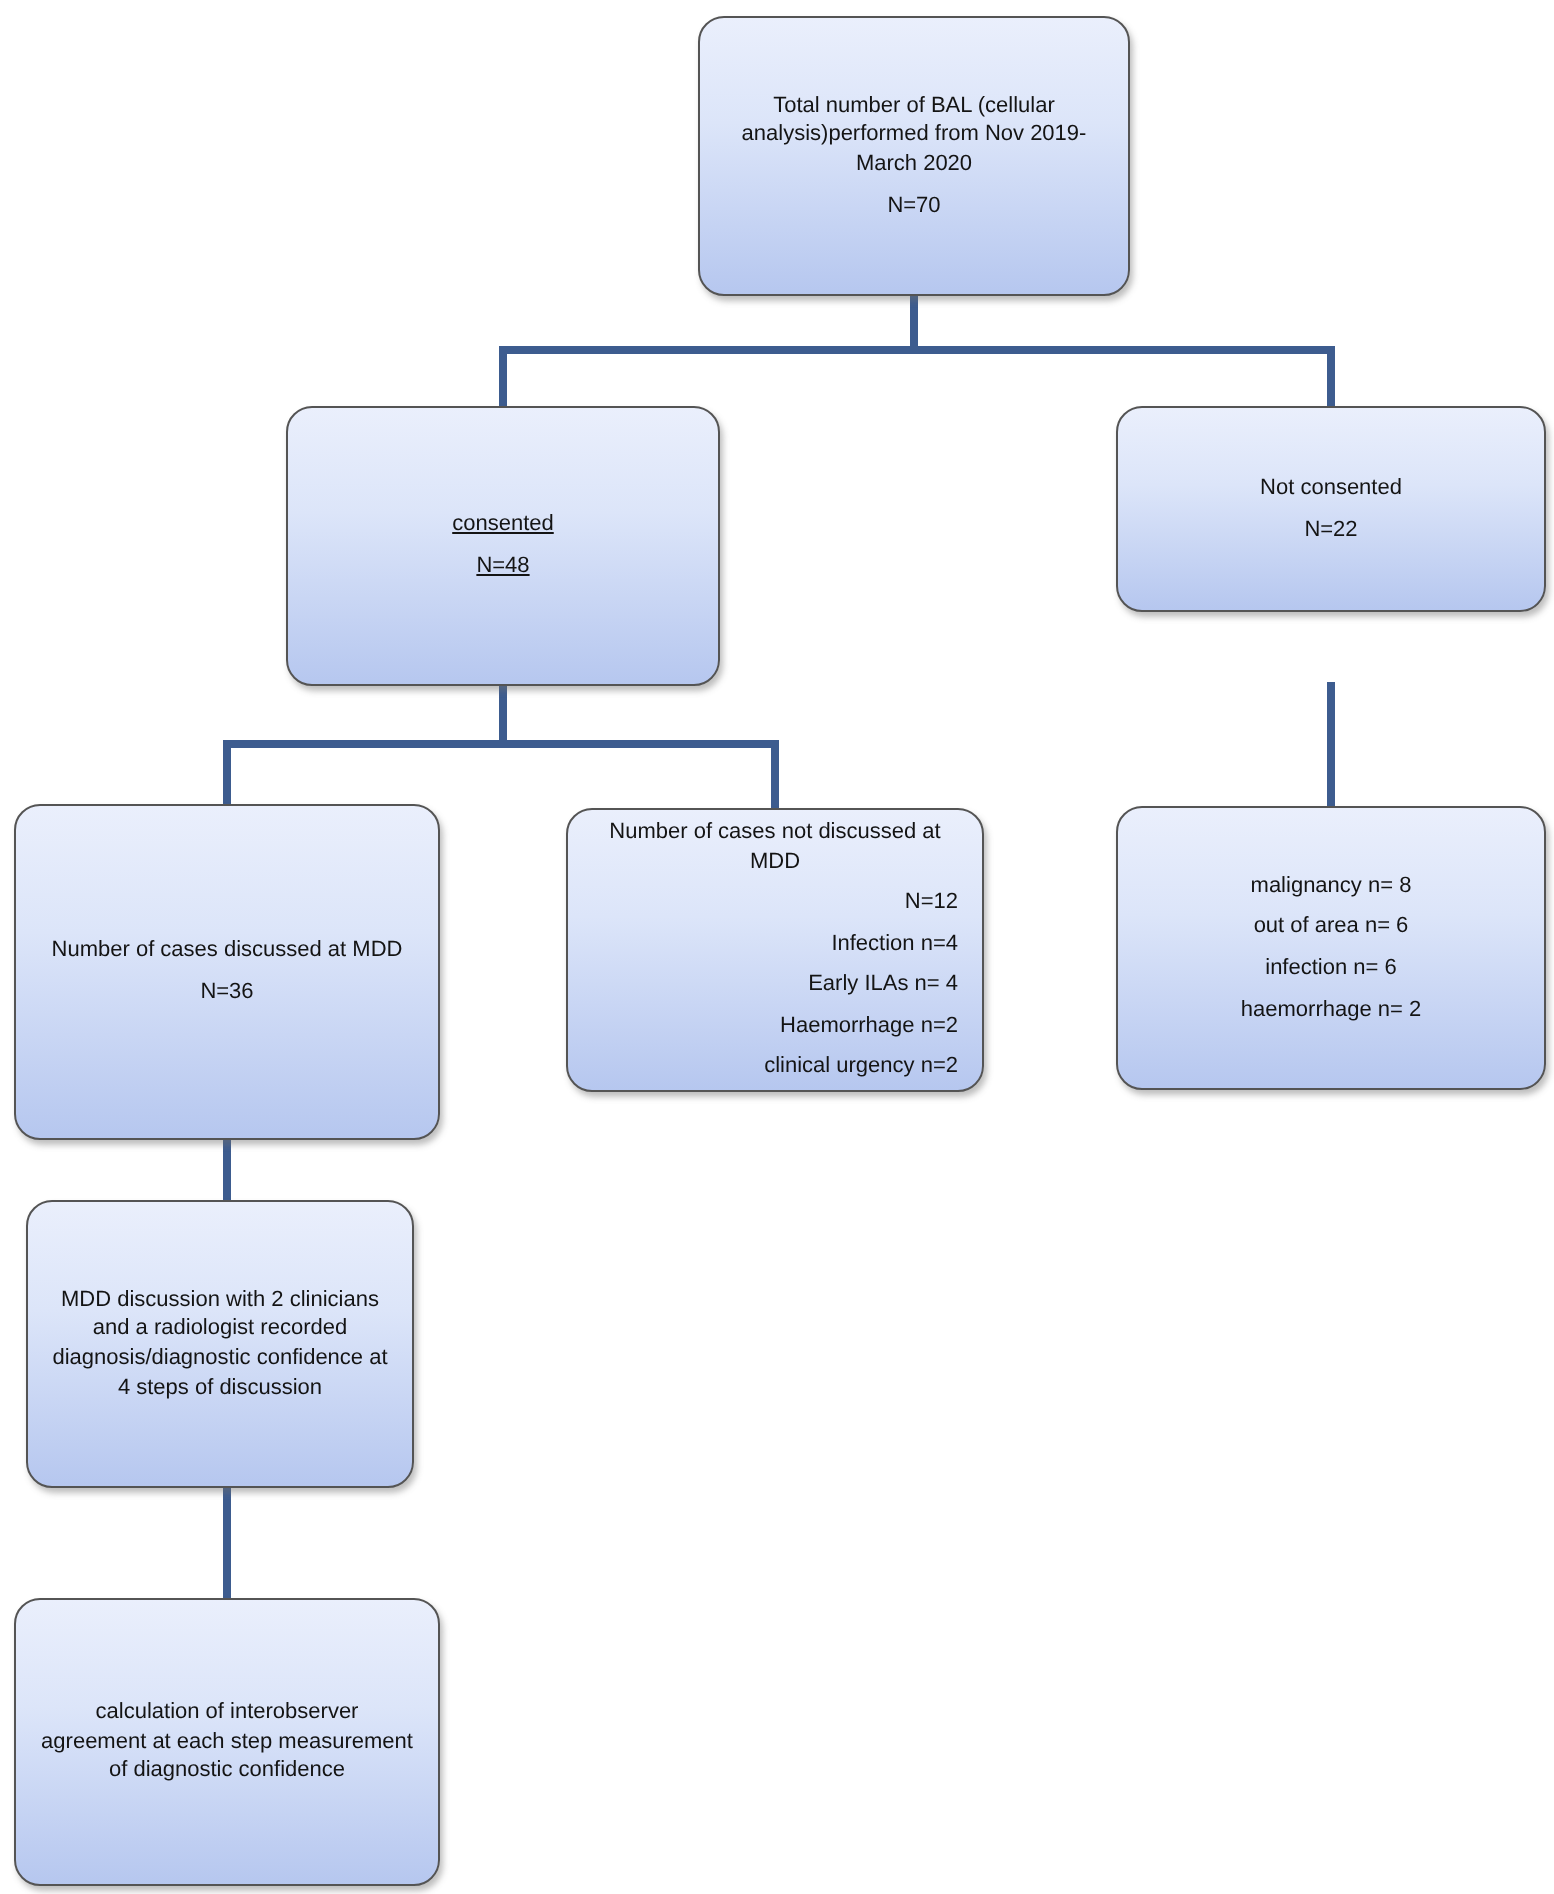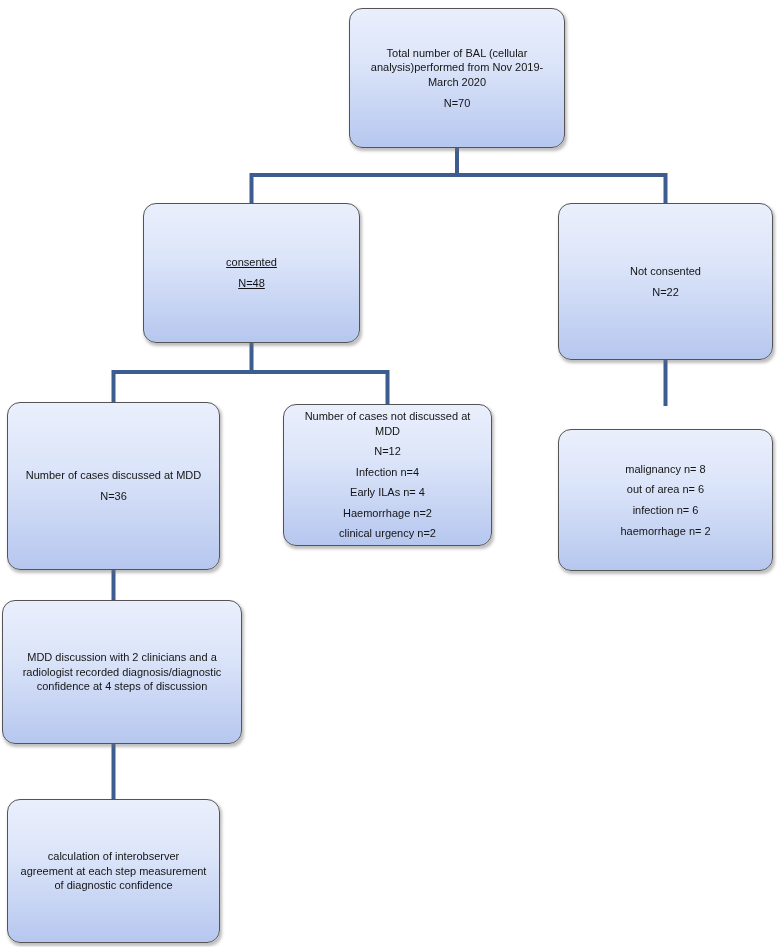--- a/index.html
+++ b/index.html
@@ -53,47 +53,47 @@
   <div class="node" style="left:349px; top:8px; width:216px; height:140px;">
     <div class="line">Total number of BAL (cellular analysis)performed from Nov 2019-March 2020</div>
     <div class="line">N=70</div>
   </div>
 
   <div class="node" style="left:143px; top:203px; width:217px; height:140px;text-decoration:underline;">
     <div class="line">consented</div>
     <div class="line">N=48</div>
   </div>
 
-  <div class="node" style="left:558px; top:203px; width:215px; height:157px;align-items:center;">
+  <div class="node" style="left:558px; top:203px; width:215px; height:103px;align-items:center;">
     <div class="line">Not consented</div>
     <div class="line">N=22</div>
   </div>
 
   <div class="node" style="left:7px; top:402px; width:213px; height:168px;">
     <div class="line">Number of cases discussed at MDD</div>
     <div class="line">N=36</div>
   </div>
 
-  <div class="node" style="left:283px; top:404px; width:209px; height:142px;">
+  <div class="node" style="left:283px; top:404px; width:209px; height:142px;align-items:flex-end;">
     <div class="line">Number of cases not discussed at MDD</div>
     <div class="line">N=12</div>
     <div class="line">Infection n=4</div>
     <div class="line">Early ILAs n= 4</div>
     <div class="line">Haemorrhage n=2</div>
     <div class="line">clinical urgency n=2</div>
   </div>
 
-  <div class="node" style="left:558px; top:403px; width:215px; height:142px;margin-top:26px;">
+  <div class="node" style="left:558px; top:403px; width:215px; height:142px;">
     <div class="line">malignancy n= 8</div>
     <div class="line">out of area n= 6</div>
     <div class="line">infection n= 6</div>
     <div class="line">haemorrhage n= 2</div>
   </div>
 
-  <div class="node" style="left:2px; top:600px; width:240px; height:144px;">
+  <div class="node" style="left:13px; top:600px; width:194px; height:144px;">
     <div class="line">MDD discussion with 2 clinicians and a radiologist recorded diagnosis/diagnostic confidence at 4 steps of discussion</div>
   </div>
 
   <div class="node" style="left:7px; top:799px; width:213px; height:144px;">
     <div class="line">calculation of interobserver agreement at each step measurement of diagnostic confidence</div>
   </div>
 
 </div>
 
 </body></html>

